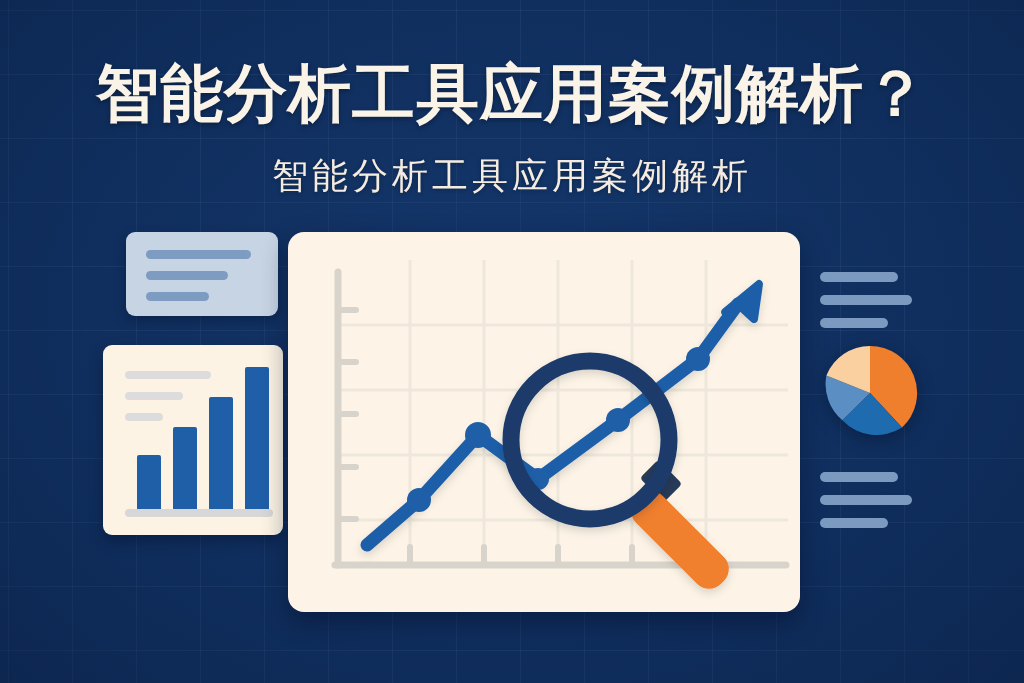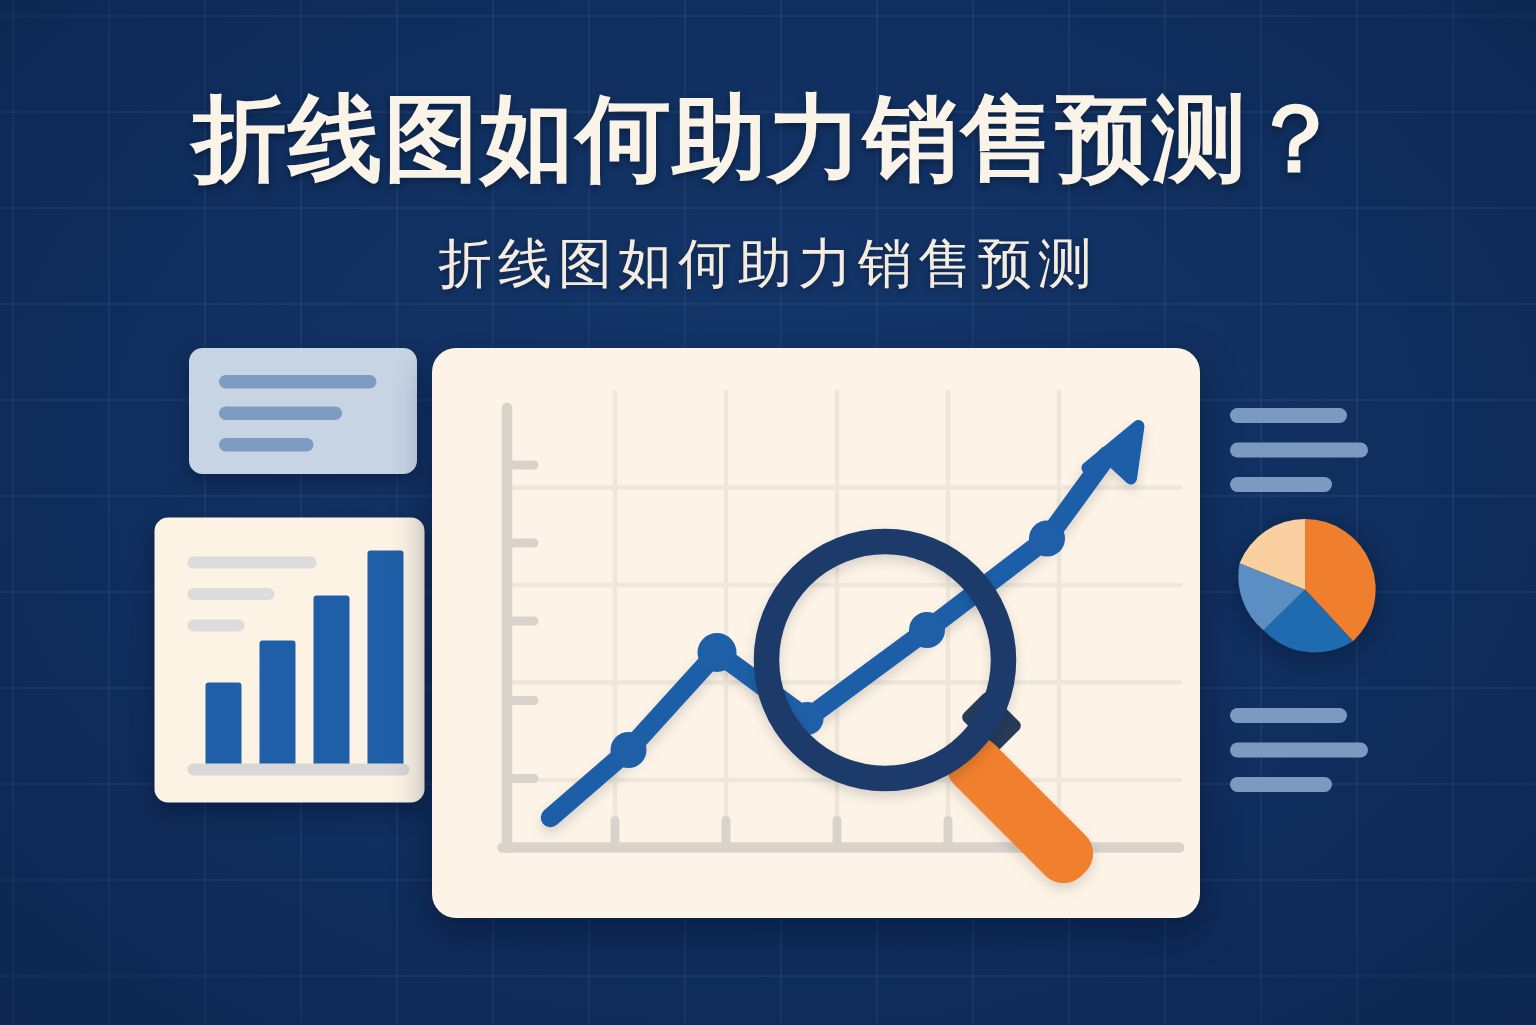--- a/index.html
+++ b/index.html
@@ -145,22 +145,22 @@
   }
 </style>
 </head>
 <body>
 
 <div id="stage">
 
   <div id="bg-grid"></div>
   <div id="bg-vignette"></div>
 
-  <div id="title">折线图如何助力销售预测？</div>
-  <div id="subtitle">折线图如何助力销售预测</div>
+  <div id="title">智能分析工具应用案例解析？</div>
+  <div id="subtitle">智能分析工具应用案例解析</div>
 
   <div id="card-note">
     <div class="ln l1" style="width: 105px; background: rgb(126, 156, 194);"></div>
     <div class="ln l2" style="width: 82px; background: rgb(126, 156, 194);"></div>
     <div class="ln l3" style="width: 63px; background: rgb(126, 156, 194);"></div>
   </div>
 
   <div id="card-bars">
     <div class="txt t1" style="width: 86px;"></div>
     <div class="txt t2" style="width: 58px;"></div>

